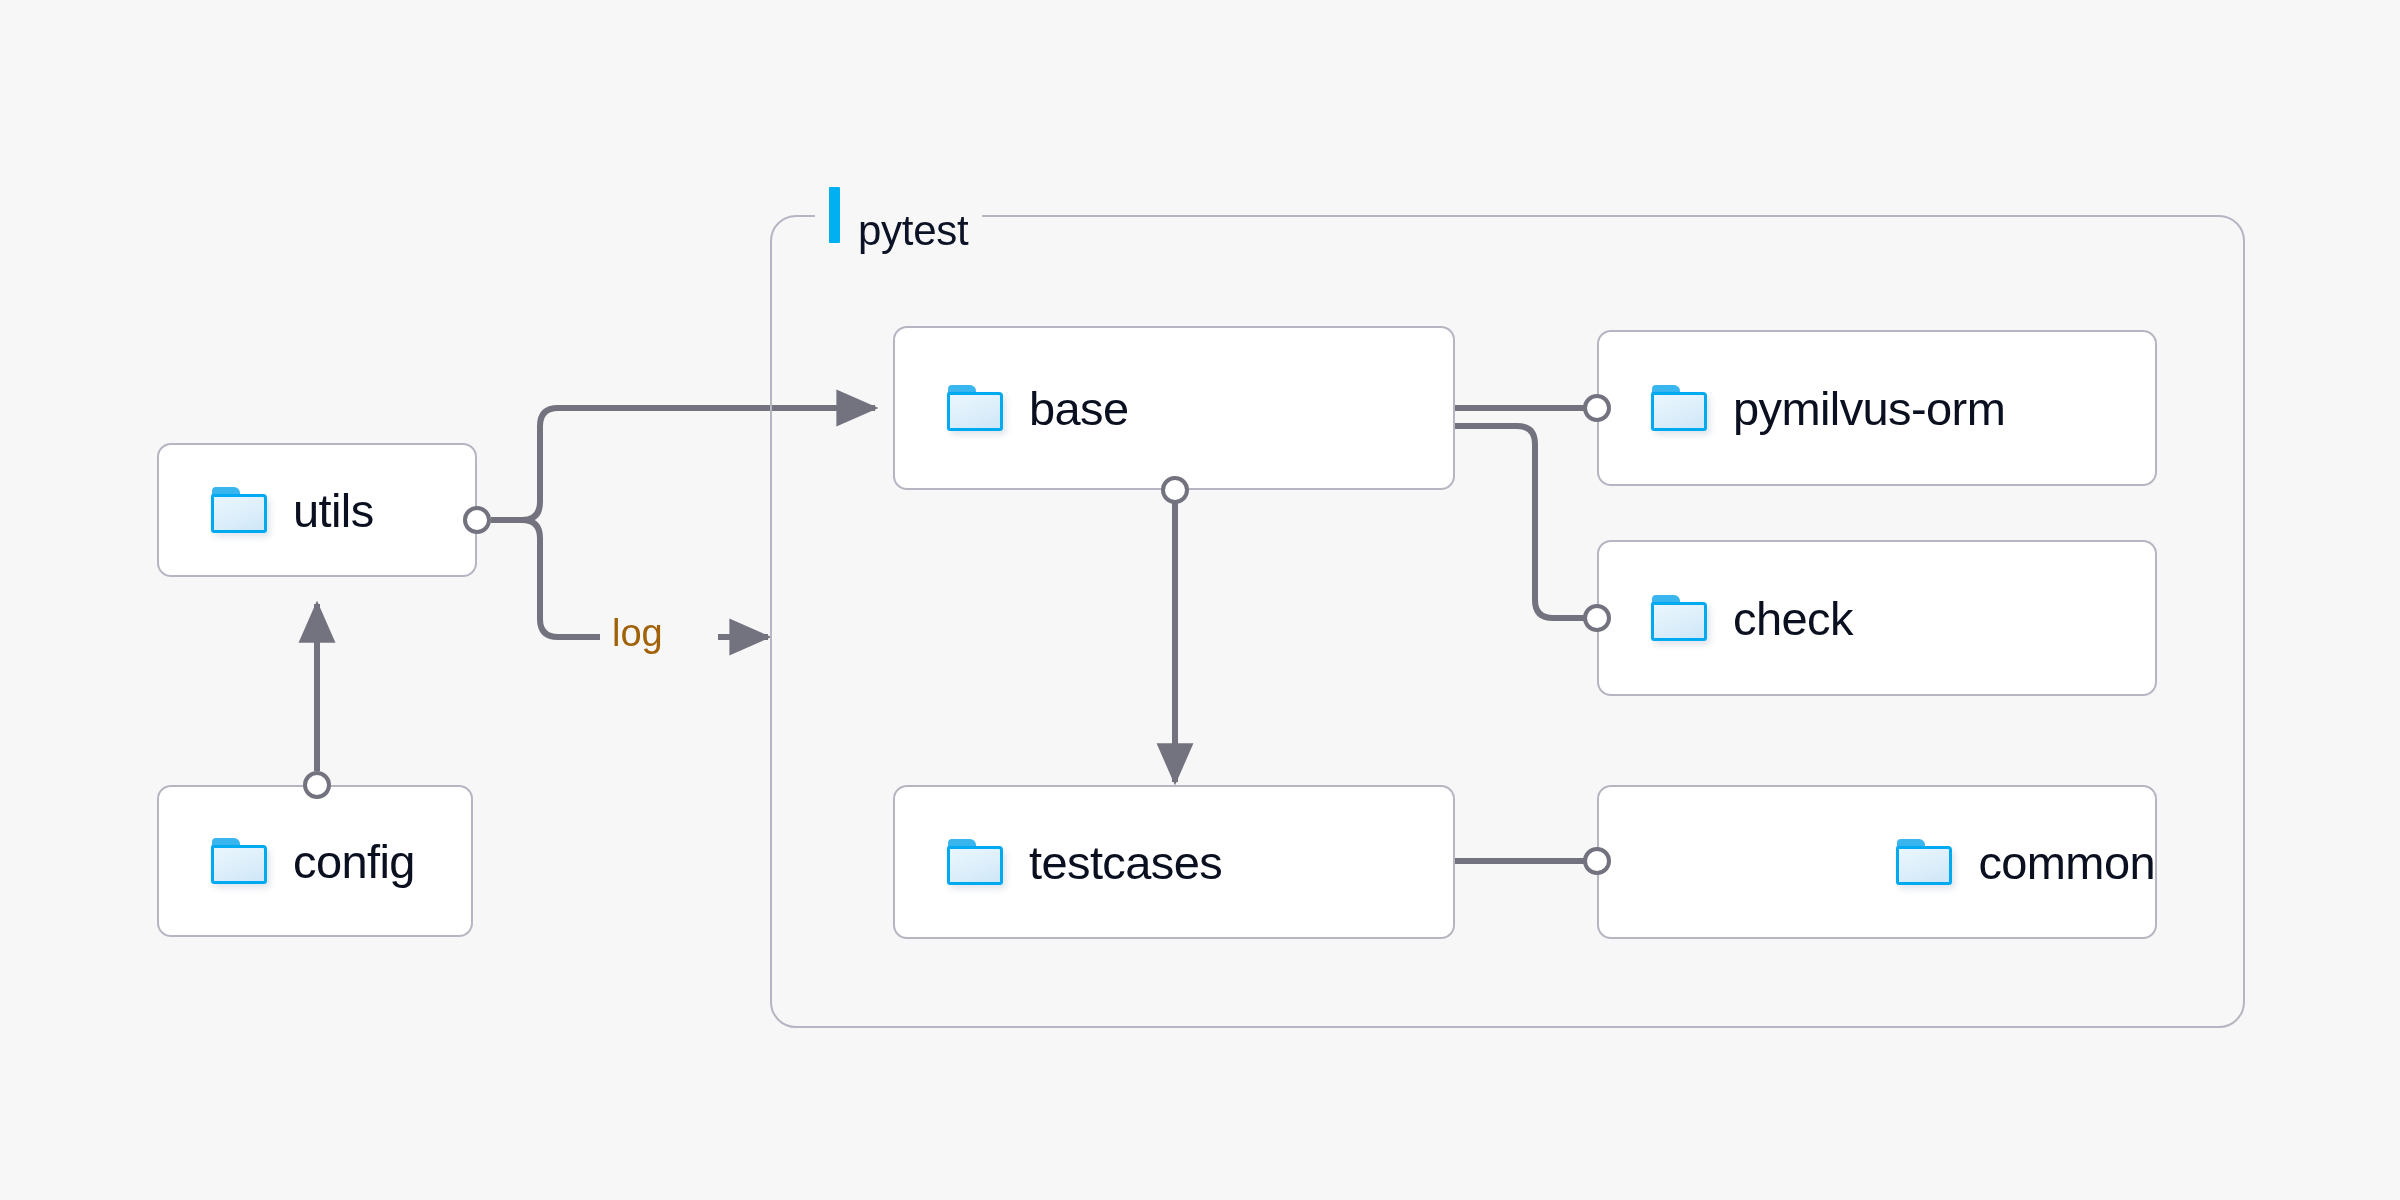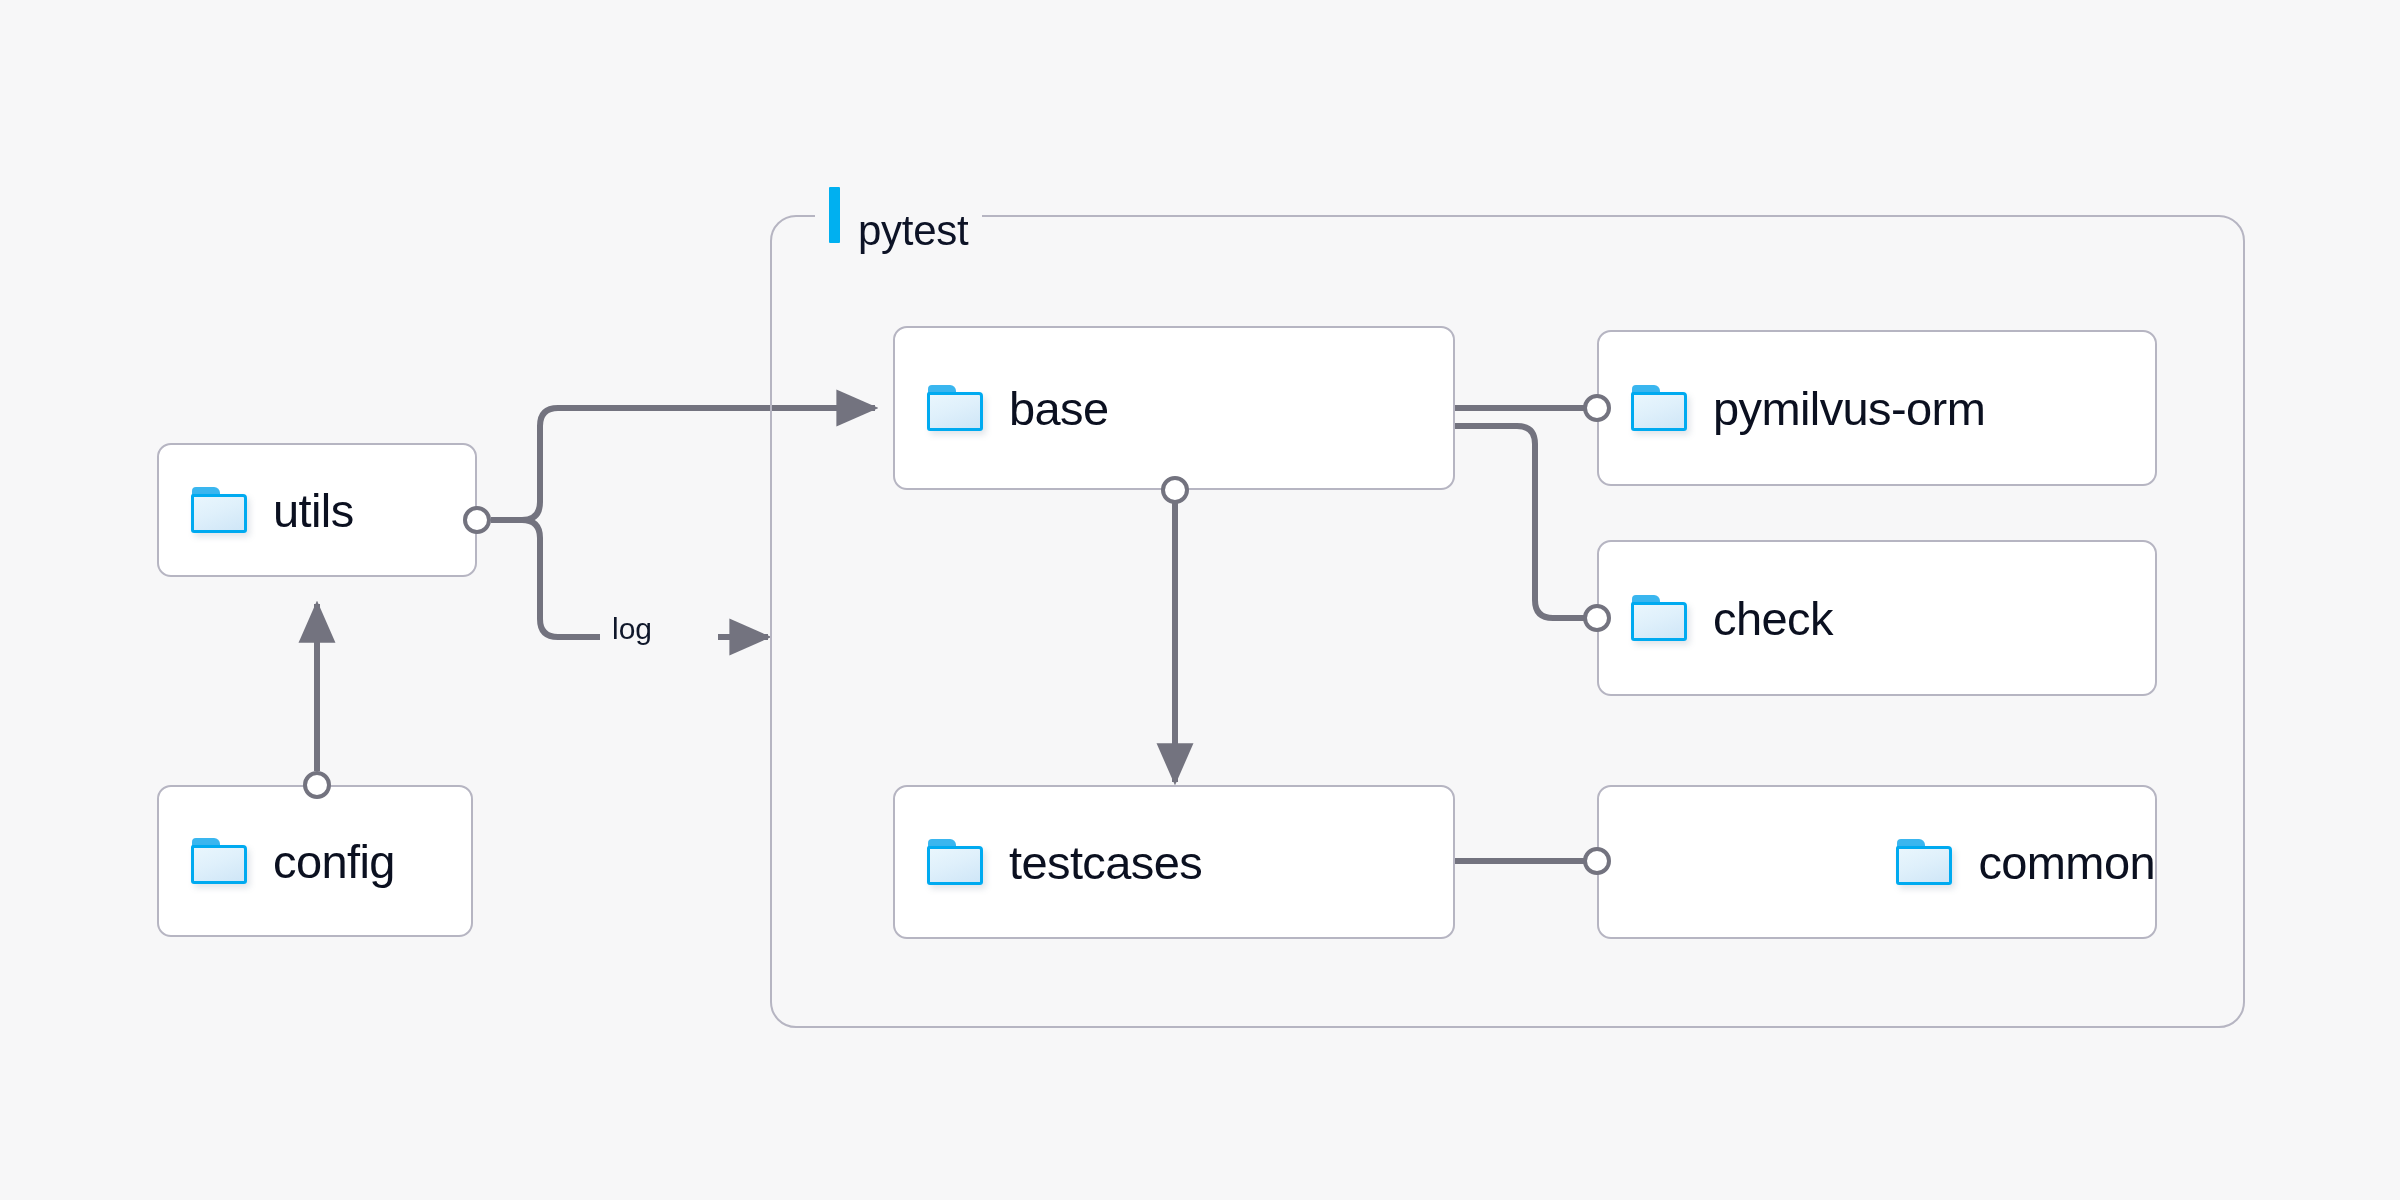--- a/index.html
+++ b/index.html
@@ -63,21 +63,21 @@
 
   
   .node {
     position: absolute;
     box-sizing: border-box;
     background: #ffffff;
     border: 2px solid #b6b5c2;
     border-radius: 14px;
     display: flex;
     align-items: center;
-    padding-left: 32px;
+    padding-left: 52px;
     gap: 26px;
   }
   .node-label {
     font-size: 47px;
     color: #0b1020;
     letter-spacing: -0.6px;
     white-space: nowrap;
     line-height: 1;
   }
 
@@ -118,22 +118,22 @@
     box-sizing: border-box;
     border: 4px solid #73737f;
     border-radius: 50%;
     background: #f7f7f8;
   }
   .port.on-white { background: #ffffff; }
 
   
   .edge-label {
     position: absolute;
-    font-size: 30px;
-    color: #0f172a;
+    font-size: 38px;
+    color: #a16207;
     line-height: 1;
     white-space: nowrap;
     background: #f7f7f8;
     padding: 0 8px;
   }
 </style>
 </head>
 <body>
 
 <div id="stage">

